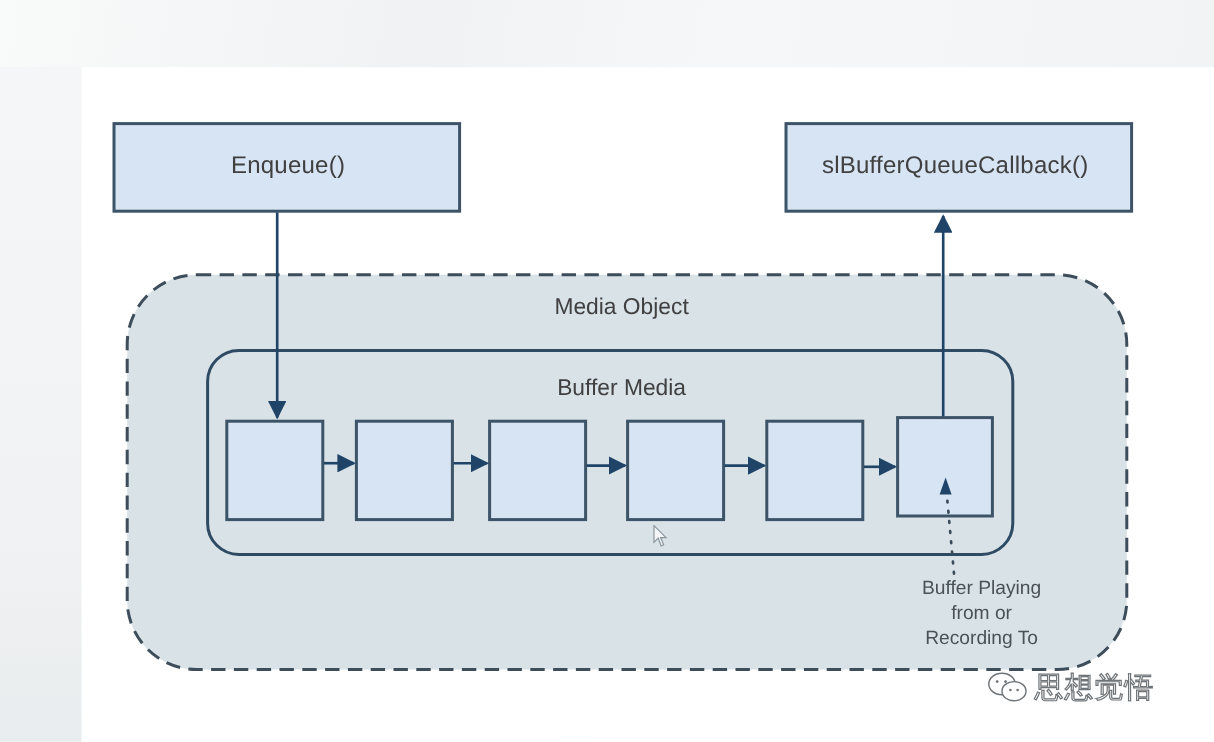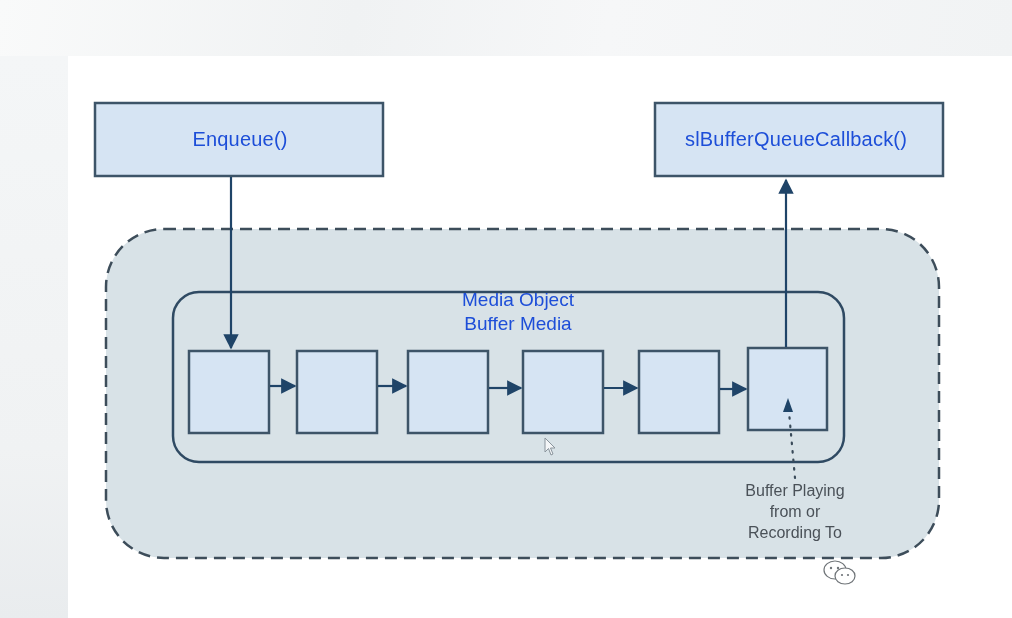--- a/index.html
+++ b/index.html
@@ -15,27 +15,27 @@
   .left-band {
     position: absolute; left: 0; top: 56px; width: 68px; height: 562px;
     background: linear-gradient(180deg, #f4f6f7 0%, #f0f2f3 70%, #e9ecee 100%);
   }
   .slide {
     position: absolute; left: 68px; top: 56px; width: 944px; height: 562px;
     background: #ffffff;
   }
   svg.diagram { position: absolute; left: 0; top: 0; }
   .lbl {
-    position: absolute; color: #1d4ed8; white-space: nowrap;
+    position: absolute; color: #404040; white-space: nowrap;
     transform: translate(-50%, -50%);
   }
   .func-label { font-size: 20px; letter-spacing: 0.2px; }
   .group-label { font-size: 19px; }
   .note {
-    position: absolute; left: 795px; top: 480px; transform: translateX(-50%);
+    position: absolute; left: 818px; top: 480px; transform: translateX(-50%);
     color: #4a5158; font-size: 16px; line-height: 21px; text-align: center;
     white-space: nowrap;
   }
   .watermark {
     position: absolute; left: 822px; top: 554px; height: 38px;
     display: flex; align-items: center; gap: 4px;
   }
   .watermark-text {
     color: #ffffff; font-size: 24px;
     font-family: "DejaVu Sans", sans-serif;
@@ -81,21 +81,21 @@
   <line x1="720" y1="389" x2="746" y2="389" stroke="#1f4468" stroke-width="2.2" marker-end="url(#arrowhead)"></line>
 
   <line x1="786" y1="347" x2="786" y2="180" stroke="#1f4468" stroke-width="2.2" marker-end="url(#arrowhead)"></line>
 
   <line x1="795" y1="478" x2="789" y2="412" stroke="#3a4b5a" stroke-width="2.2" stroke-dasharray="1.5,7" stroke-linecap="round"></line>
   <path d="M783,412 L788,398 L793,412 Z" fill="#1f4468"></path>
 </svg>
 
 <div class="lbl func-label" style="left:240px; top:139px;">Enqueue()</div>
 <div class="lbl func-label" style="left:796px; top:139px;">slBufferQueueCallback()</div>
-<div class="lbl group-label" style="left:518px; top:257px;margin-top:43px;">Media Object</div>
+<div class="lbl group-label" style="left:518px; top:257px;">Media Object</div>
 <div class="lbl group-label" style="left:518px; top:324px;">Buffer Media</div>
 
 <div class="note">
   <div>Buffer Playing</div>
   <div>from or</div>
   <div>Recording To</div>
 </div>
 
 <svg class="cursor" width="14" height="20" viewBox="0 0 14 20">
   <path d="M1,1 L1,15 L4.5,11.5 L7,18 L9,17 L6.5,11 L11,11 Z" fill="#f4f6f8" stroke="#8a949c" stroke-width="1"></path>
@@ -103,13 +103,14 @@
 
 <div class="watermark">
   <svg width="36" height="30" viewBox="0 0 36 30">
     <ellipse cx="13" cy="12" rx="11" ry="9" fill="#ffffff" stroke="#6f7478" stroke-width="1.2"></ellipse>
     <circle cx="9" cy="10" r="1.2" fill="#6f7478"></circle>
     <circle cx="16" cy="10" r="1.2" fill="#6f7478"></circle>
     <ellipse cx="23" cy="18" rx="10" ry="8" fill="#ffffff" stroke="#6f7478" stroke-width="1.2"></ellipse>
     <circle cx="20" cy="17" r="1.1" fill="#6f7478"></circle>
     <circle cx="26" cy="17" r="1.1" fill="#6f7478"></circle>
   </svg>
+  <span class="watermark-text">思想觉悟</span>
 </div>
 
 </body></html>

